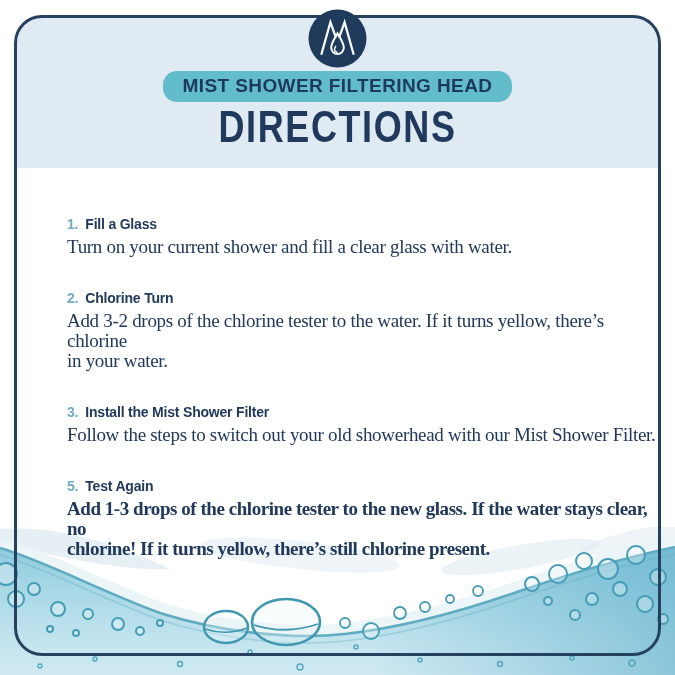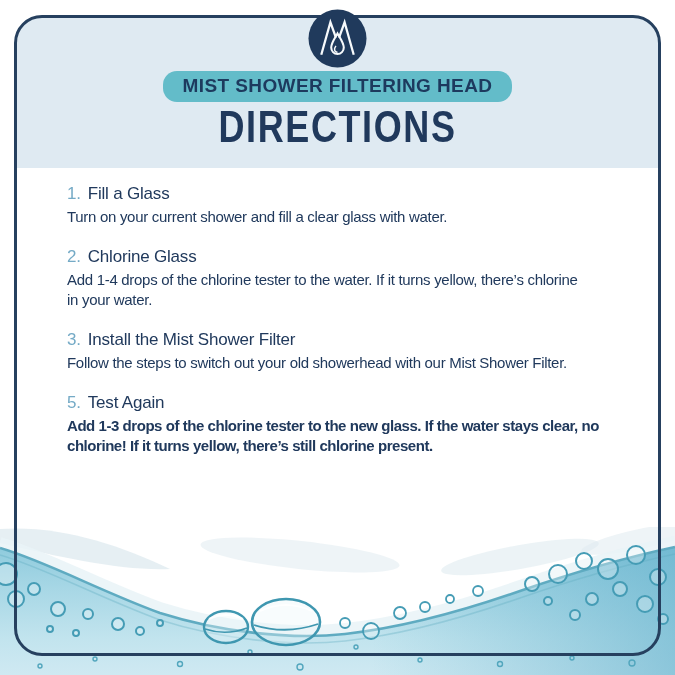--- a/index.html
+++ b/index.html
@@ -29,27 +29,27 @@
     padding:4px 20px 5px;border-radius:14px;white-space:nowrap;
   }
   .title{
     margin:1px 0 0;color:#20395c;font-size:45px;font-weight:bold;
     letter-spacing:2px;transform:scaleX(.8);transform-origin:center;
     line-height:1.05;
   }
   .steps{position:absolute;left:67px;top:183px;width:592px;z-index:3;}
   .step{margin-bottom:19px;}
   .step-head{
-    font-size:17px;font-weight:normal;color:#20395c;
-    letter-spacing:-.2px;line-height:22px;
+    font-size:14px;font-weight:bold;color:#20395c;
+    letter-spacing:-.2px;line-height:22px;margin-top:30px;
   }
   .step-num{color:#74aac6;margin-right:7px;}
   .step-body{
-    margin:2px 0 0;font-size:15px;line-height:20px;color:#20395c;
-    letter-spacing:-.3px;white-space:pre-line;
+    margin:2px 0 0;font-size:19px;line-height:20px;color:#20395c;
+    letter-spacing:-.3px;white-space:pre-line;font-family:Liberation Serif, serif;
   }
   .step-body.strong{font-weight:600;letter-spacing:-.45px;}
 </style>
 </head>
 <body>
 
 <div class="water">
   <svg width="675" height="148" viewBox="0 0 675 148" xmlns="http://www.w3.org/2000/svg">
     <defs>
       <linearGradient id="waterGrad" x1="0" y1="0" x2="0" y2="1">
@@ -142,22 +142,22 @@
   <div class="pill">MIST SHOWER FILTERING HEAD</div>
   <h1 class="title">DIRECTIONS</h1>
 </div>
 
 <div class="steps">
   <div class="step">
     <div class="step-head"><span class="step-num">1.</span><span>Fill a Glass</span></div>
     <p class="step-body">Turn on your current shower and fill a clear glass with water.</p>
   </div>
   <div class="step">
-    <div class="step-head"><span class="step-num">2.</span><span>Chlorine Glass</span></div>
-    <p class="step-body">Add 1-4 drops of the chlorine tester to the water. If it turns yellow, there’s chlorine
+    <div class="step-head"><span class="step-num">2.</span><span>Chlorine Turn</span></div>
+    <p class="step-body">Add 3-2 drops of the chlorine tester to the water. If it turns yellow, there’s chlorine
 in your water.</p>
   </div>
   <div class="step">
     <div class="step-head"><span class="step-num">3.</span><span>Install the Mist Shower Filter</span></div>
     <p class="step-body">Follow the steps to switch out your old showerhead with our Mist Shower Filter.</p>
   </div>
   <div class="step">
   </div>
   <div class="step">
     <div class="step-head"><span class="step-num">5.</span><span>Test Again</span></div>

